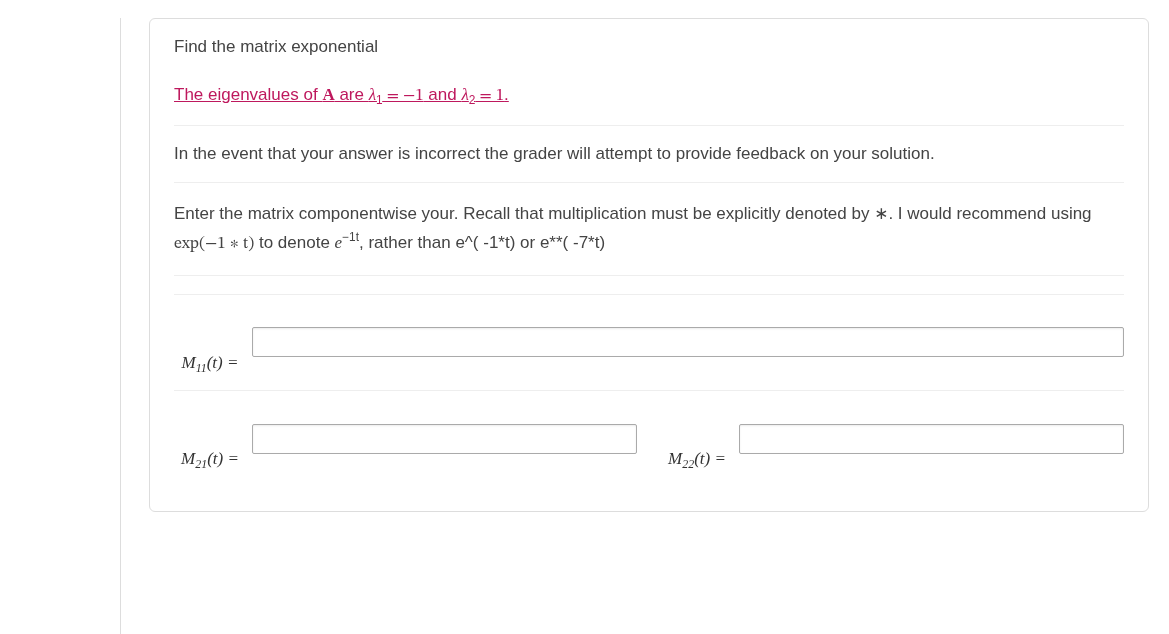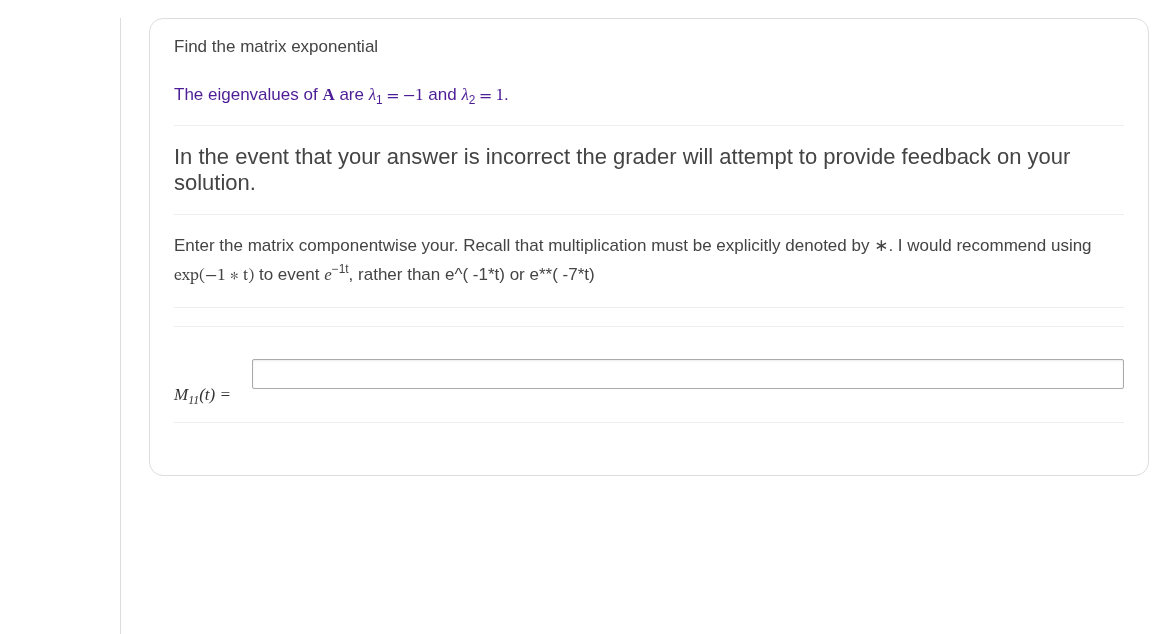--- a/index.html
+++ b/index.html
@@ -14,21 +14,21 @@
       background: #fff;
       padding: 0;
     }
     .left-border {
       border-left: 1px solid #ddd;
       min-height: 634px;
       margin-left: 120px;
     }
     .panel {
       border: 1px solid #ddd;
-      border-radius: 14px;
+      border-radius: 6px;
       margin: 18px 20px 0 28px;
       padding: 18px 24px 24px 24px;
       background: #fff;
     }
     .section {
       padding-bottom: 18px;
       margin-bottom: 18px;
       border-bottom: 1px solid #eee;
     }
     .section:last-child {
@@ -101,24 +101,25 @@
     .sup {
       font-size: 0.7em;
       vertical-align: super;
     }
     .sub {
       font-size: 0.7em;
       vertical-align: sub;
     }
     .eigen-line {
       font-size: 17px;
-      color: #4c1d95;
+      color: #be185d;
+      text-decoration: underline;
     }
     .feedback-line {
-      font-size: 22px;
+      font-size: 17px;
       color: #444;
     }
     .instr-line {
       font-size: 17px;
       color: #444;
       line-height: 1.55;
     }
     .answer-row {
       display: flex;
       align-items: center;
@@ -131,21 +132,21 @@
       align-items: center;
       flex: 1;
       gap: 6px;
     }
     .answer-label {
       font-family: "Cambria Math", serif;
       font-style: italic;
       font-size: 17px;
       white-space: nowrap;
       min-width: 72px;
-      text-align: left;
+      text-align: center;
       margin-top: 44px;
     }
     .answer-input {
       flex: 1;
       height: 30px;
       border: 1px solid #aaa;
       border-radius: 2px;
       padding: 2px 6px;
       font-size: 15px;
       box-shadow: inset 0 1px 2px rgba(0,0,0,0.08);
@@ -172,29 +173,37 @@
         <span>The eigenvalues of </span><span class="bold-serif">A</span><span> are </span><span class="italic-serif">λ</span><span class="sub">1</span><span class="mtext"> = −1</span><span> and </span><span class="italic-serif">λ</span><span class="sub">2</span><span class="mtext"> = 1</span><span>.</span>
       </div>
     </div>
 
     <div class="section">
       <div class="feedback-line">In the event that your answer is incorrect the grader will attempt to provide feedback on your solution.</div>
     </div>
 
     <div class="section">
       <div class="instr-line">
-        <span>Enter the matrix componentwise your. Recall that multiplication must be explicitly denoted by ∗. I would recommend using </span><span class="mtext">exp(−1 ∗ t)</span><span> to event </span><span class="italic-serif">e</span><span class="sup">−1t</span><span>, rather than e^( -1*t) or e**( -7*t)</span>
+        <span>Enter the matrix componentwise your. Recall that multiplication must be explicitly denoted by ∗. I would recommend using </span><span class="mtext">exp(−1 ∗ t)</span><span> to denote </span><span class="italic-serif">e</span><span class="sup">−1t</span><span>, rather than e^( -1*t) or e**( -7*t)</span>
       </div>
     </div>
 
     <div class="answers-block">
       <div class="answer-row">
         <div class="answer-pair">
           <span class="answer-label"><span class="italic-serif">M</span><span class="sub">11</span><span>(t)</span><span class="eq"> =</span></span>
           <input type="text" class="answer-input" style="">
         </div>
       </div>
       <div class="answer-row">
+        <div class="answer-pair">
+          <span class="answer-label"><span class="italic-serif">M</span><span class="sub">21</span><span>(t)</span><span class="eq"> =</span></span>
+          <input type="text" class="answer-input" style="">
+        </div>
+        <div class="answer-pair">
+          <span class="answer-label"><span class="italic-serif">M</span><span class="sub">22</span><span>(t)</span><span class="eq"> =</span></span>
+          <input type="text" class="answer-input" style="">
+        </div>
       </div>
     </div>
 
   </div>
 </div>
 
 </body></html>

